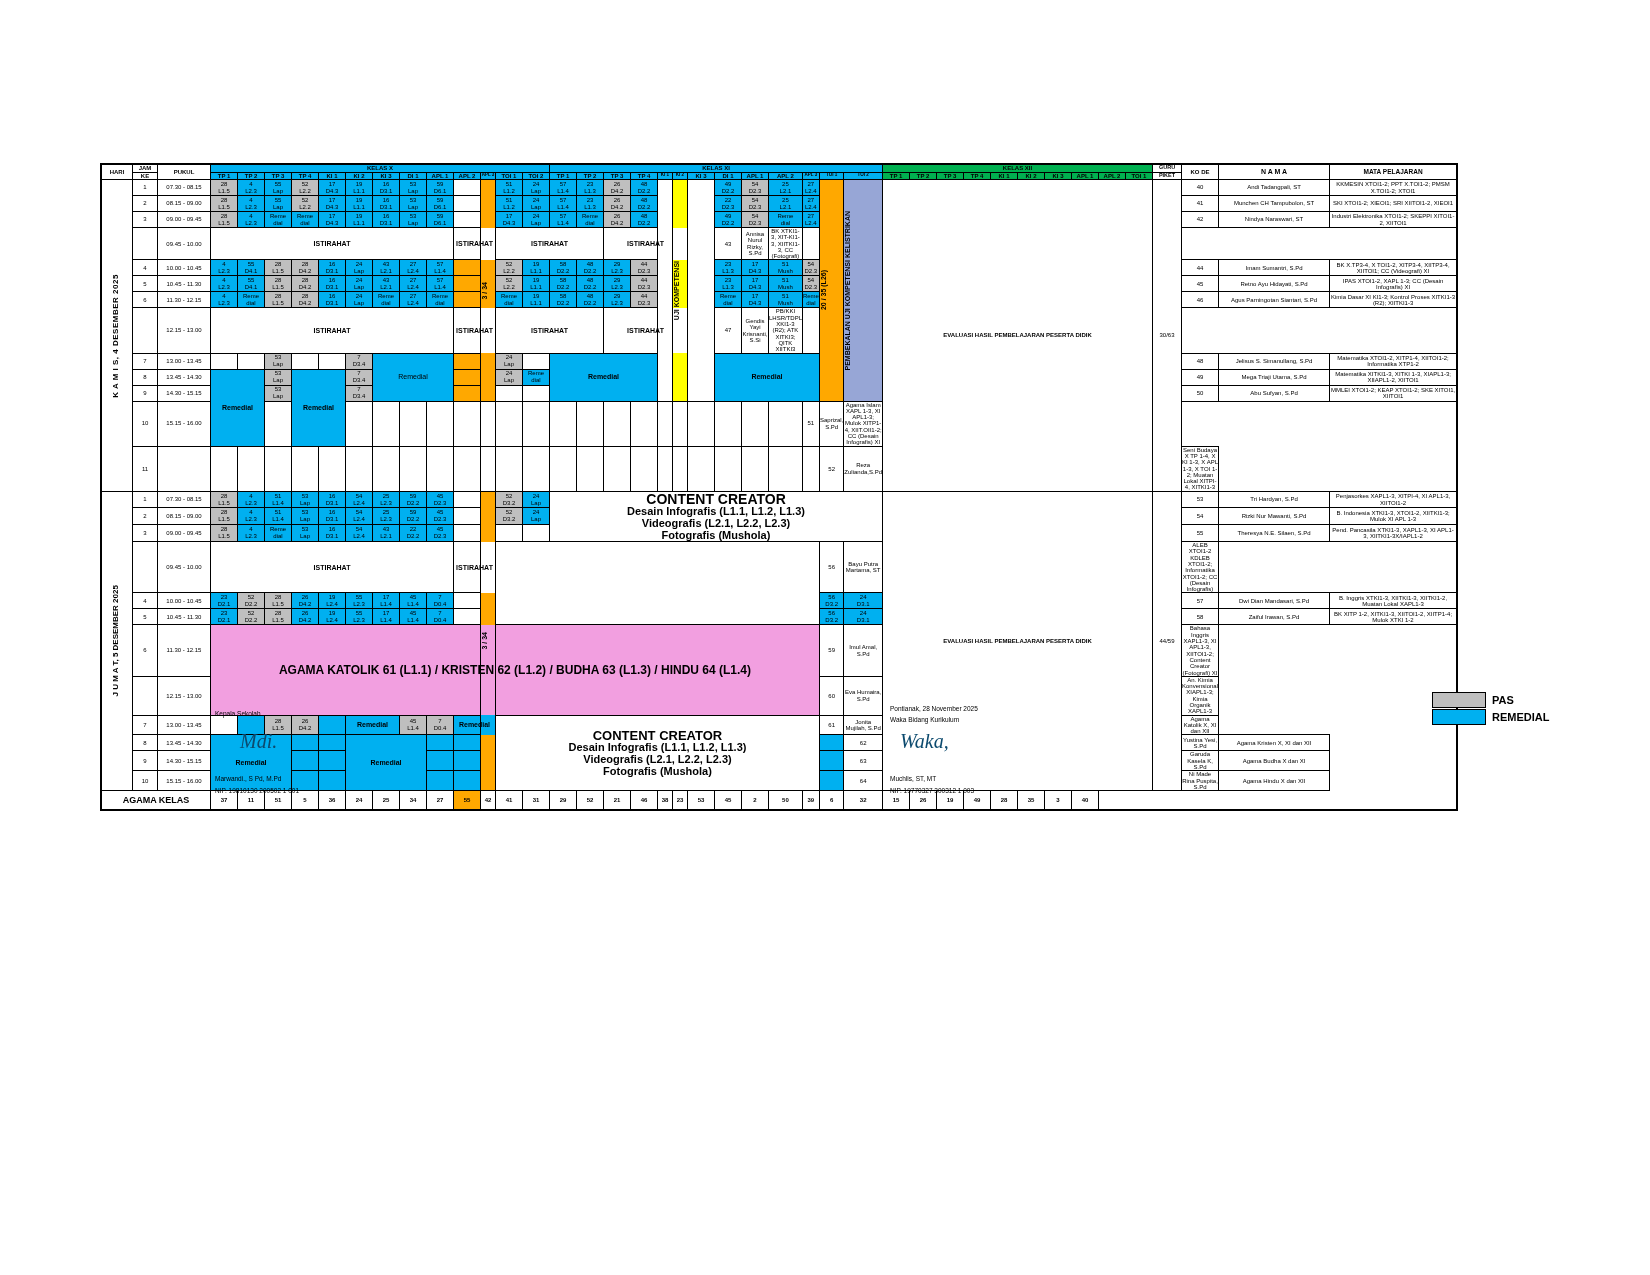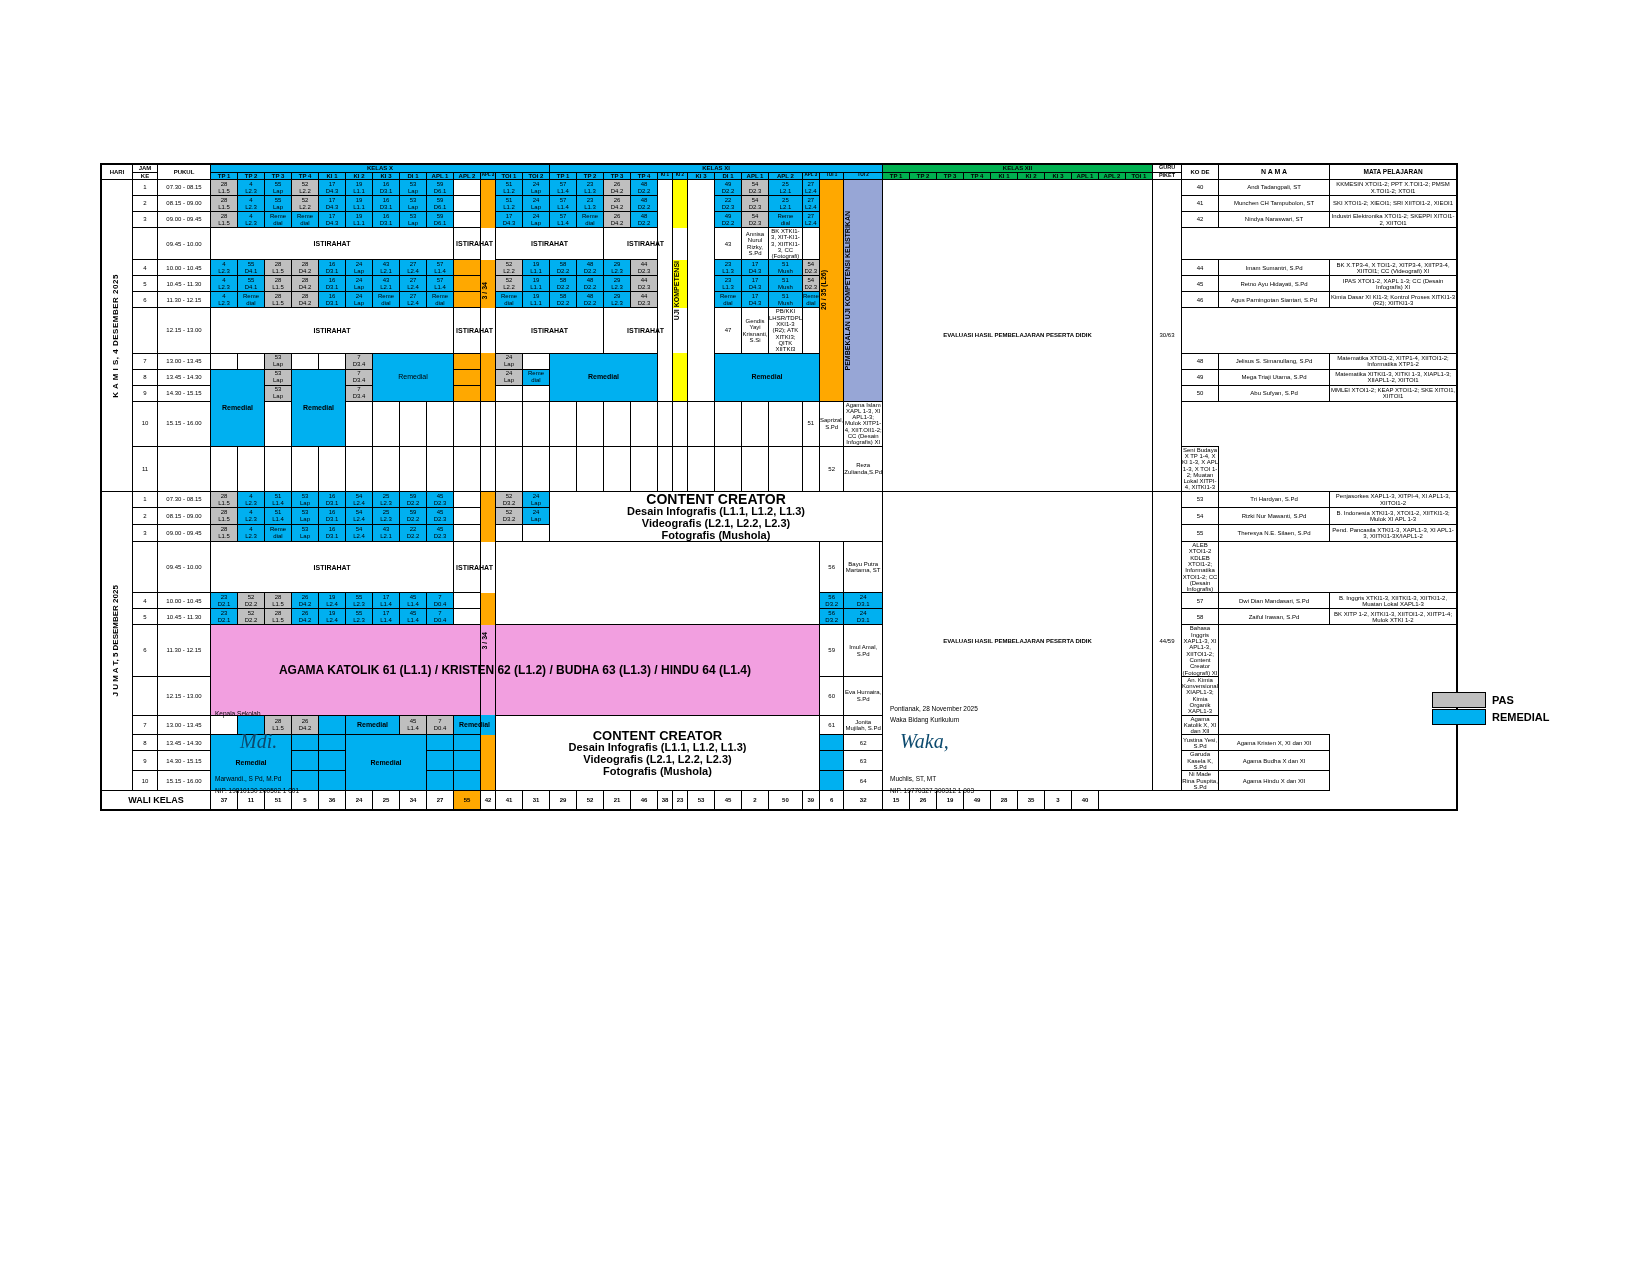--- a/index.html
+++ b/index.html
@@ -1146,21 +1146,21 @@
       <td class="cyan"></td>
       <td class="cyan"></td>
       <td class="cyan"></td>
       <td class="cyan"></td>
       <td class="kode">64</td>
       <td class="nm">Ni Made Rina Puspita, S.Pd</td>
       <td class="mp">Agama Hindu X dan XII</td>
     </tr>
 
     <tr>
-      <td colspan="3" class="b" style="height:18px;font-size:9px">WALI KELAS</td>
+      <td colspan="3" class="b" style="height:18px;font-size:9px">AGAMA KELAS</td>
       <td class="b">37</td>
       <td class="b">11</td>
       <td class="b">51</td>
       <td class="b">5</td>
       <td class="b">36</td>
       <td class="b">24</td>
       <td class="b">25</td>
       <td class="b">34</td>
       <td class="b">27</td>
       <td class="b orange">55</td>

